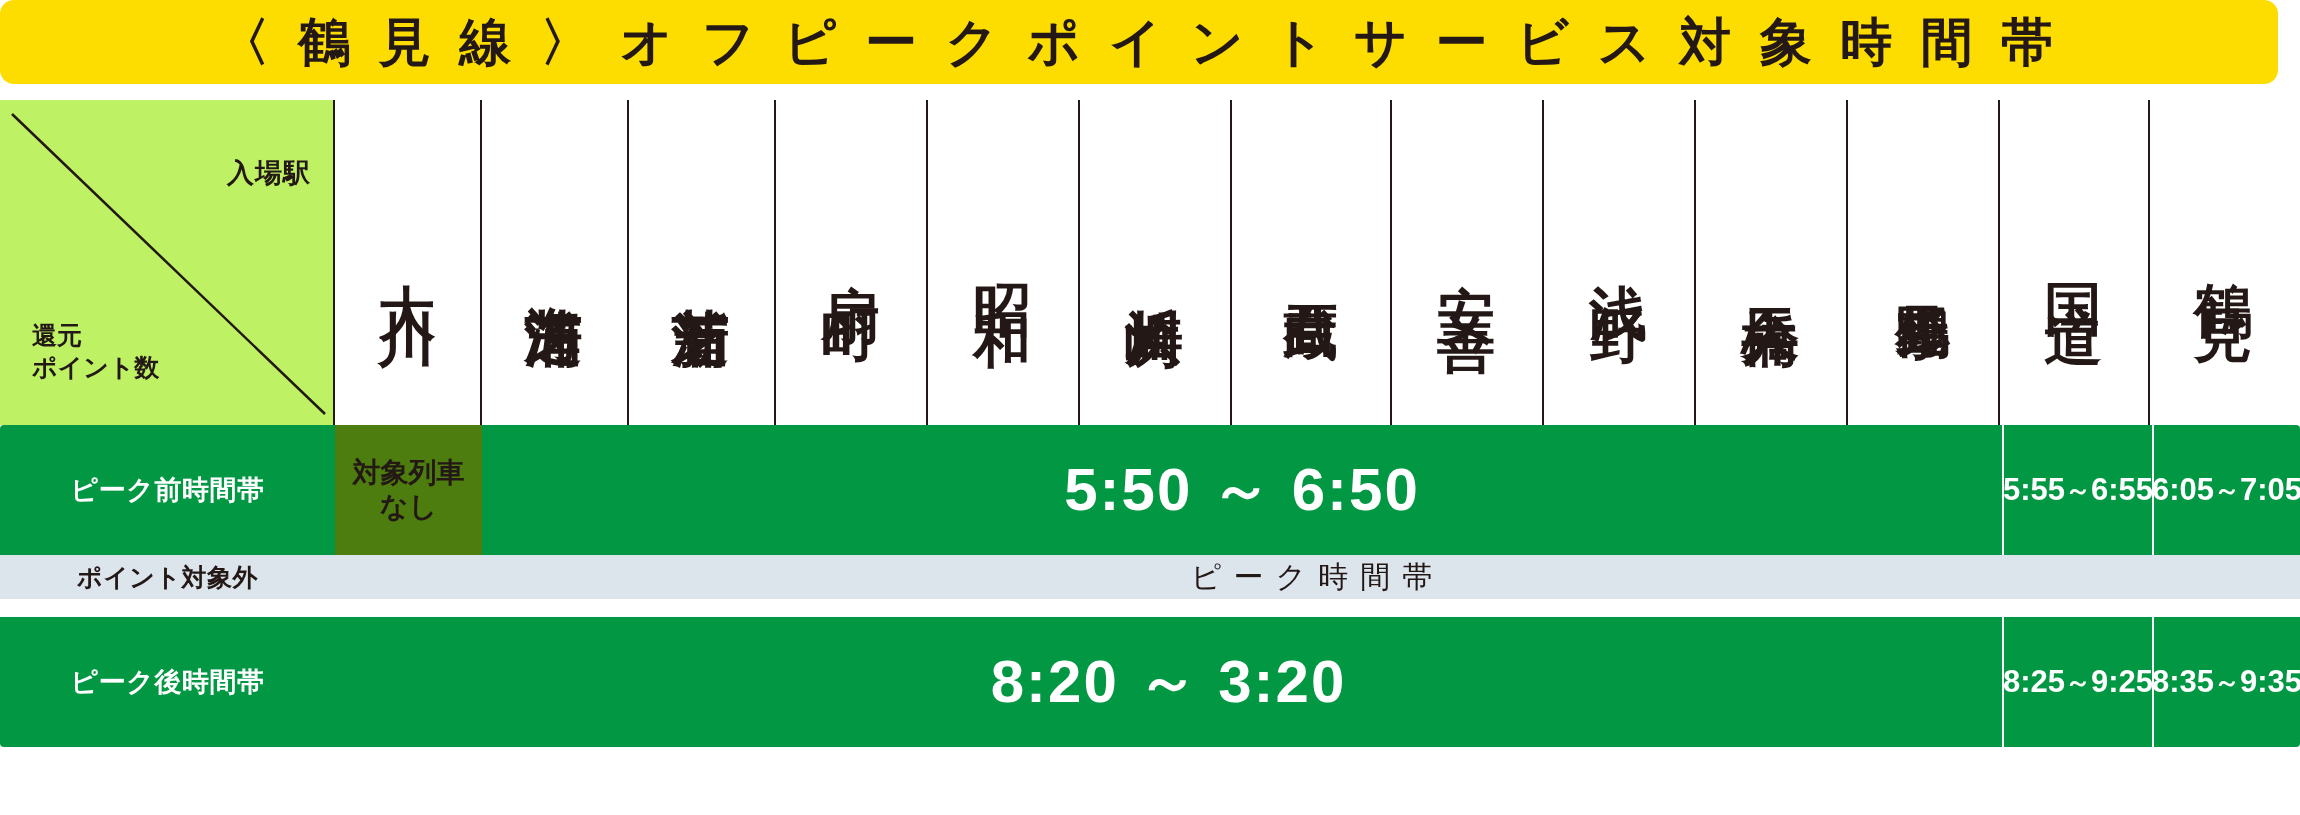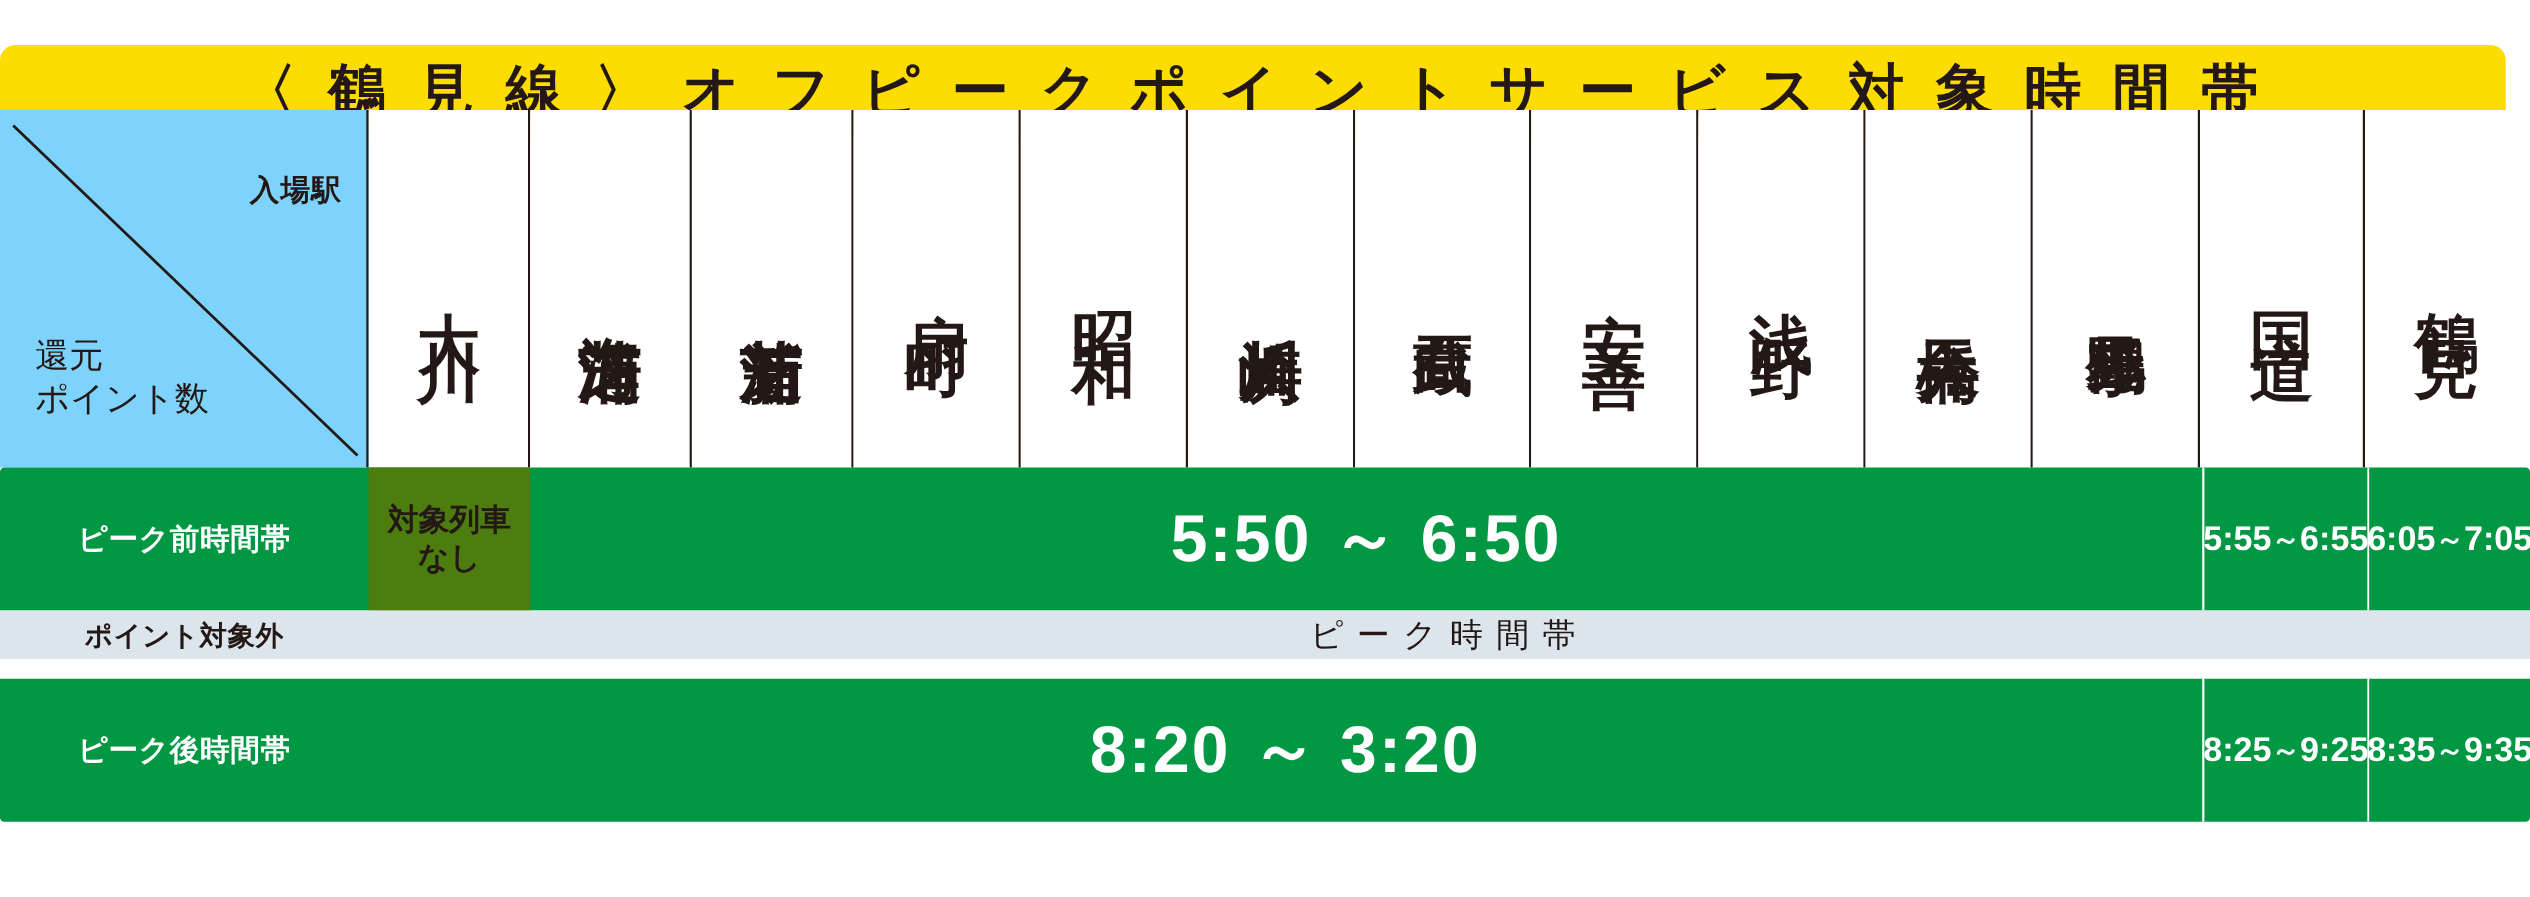--- a/index.html
+++ b/index.html
@@ -25,21 +25,20 @@
     position: absolute;
     left: 0;
     top: 0;
     width: 2278px;
     height: 84px;
     background: #fddd00;
     border-radius: 14px;
     display: flex;
     align-items: center;
     justify-content: center;
-    margin-top: 41px;
   }
   .title-text {
     font-size: 52px;
     font-weight: bold;
     color: #231815;
     letter-spacing: 7px;
     white-space: nowrap;
     line-height: 1;
   }
 
@@ -59,21 +58,21 @@
     top: 0;
     width: 2300px;
     height: 325px;
     display: flex;
   }
 
   .corner-cell {
     position: relative;
     width: 335px;
     height: 325px;
-    background: #7dd3fc;
+    background: #bef264;
     border-right: 2px solid #231815;
     flex: none;
   }
   .corner-diag {
     position: absolute;
     left: 0; top: 0;
     width: 335px;
     height: 325px;
     pointer-events: none;
   }
@@ -84,22 +83,22 @@
     font-size: 27px;
     font-weight: bold;
     color: #231815;
     letter-spacing: 1px;
     white-space: nowrap;
   }
   .corner-label-bottom {
     position: absolute;
     left: 32px;
     bottom: 42px;
-    font-size: 31px;
-    font-weight: normal;
+    font-size: 25px;
+    font-weight: bold;
     color: #231815;
     line-height: 1.28;
     white-space: nowrap;
   }
 
   .station-cell {
     height: 325px;
     background: #ffffff;
     border-right: 2px solid #231815;
     display: flex;

